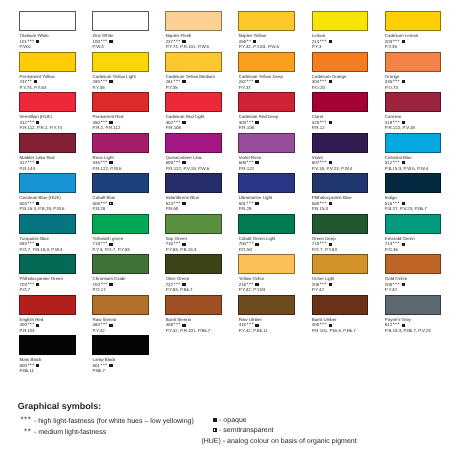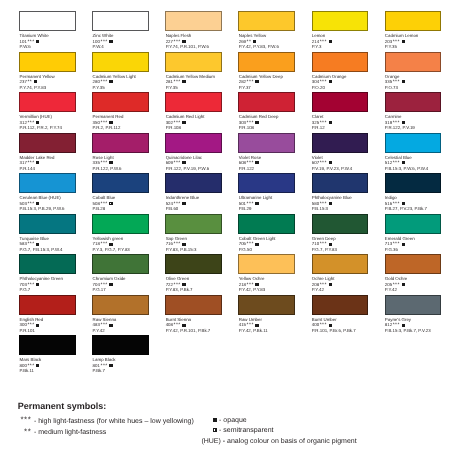--- a/index.html
+++ b/index.html
@@ -433,21 +433,21 @@
       <div class="cell" style="left: 92.36px; top: 335.36px;">
         <div class="swatch" style="background: rgb(5, 5, 5); border-color: rgb(3, 3, 3);"></div>
         <div class="txt">
           <span class="ln name">Lamp Black</span>
           <span class="ln l2"><span>801</span><span class="stars">***</span><span class="sym"></span></span>
           <span class="ln pig">P.Bk.7</span>
         </div>
       </div>
     </div>
   <div id="legend">
-      <div class="lgtitle">Permanent symbols:</div>
+      <div class="lgtitle">Graphical symbols:</div>
       <div class="lgleft">
         <div class="lgrow"><span class="lgsym">***</span><span>- high light-fastness (for white hues – low yellowing)</span></div>
         <div class="lgrow"><span class="lgsym">**</span><span>- medium light-fastness</span></div>
       </div>
       <div class="lgright">
         <div class="lgrow"><span class="lgbox"></span><span>- opaque</span></div>
         <div class="lgrow"><span class="lgbox semi"><i></i></span><span>- semitransparent</span></div>
         <div class="lgrow note"><span>(HUE) - analog colour on basis of organic pigment</span></div>
       </div>
     </div>

